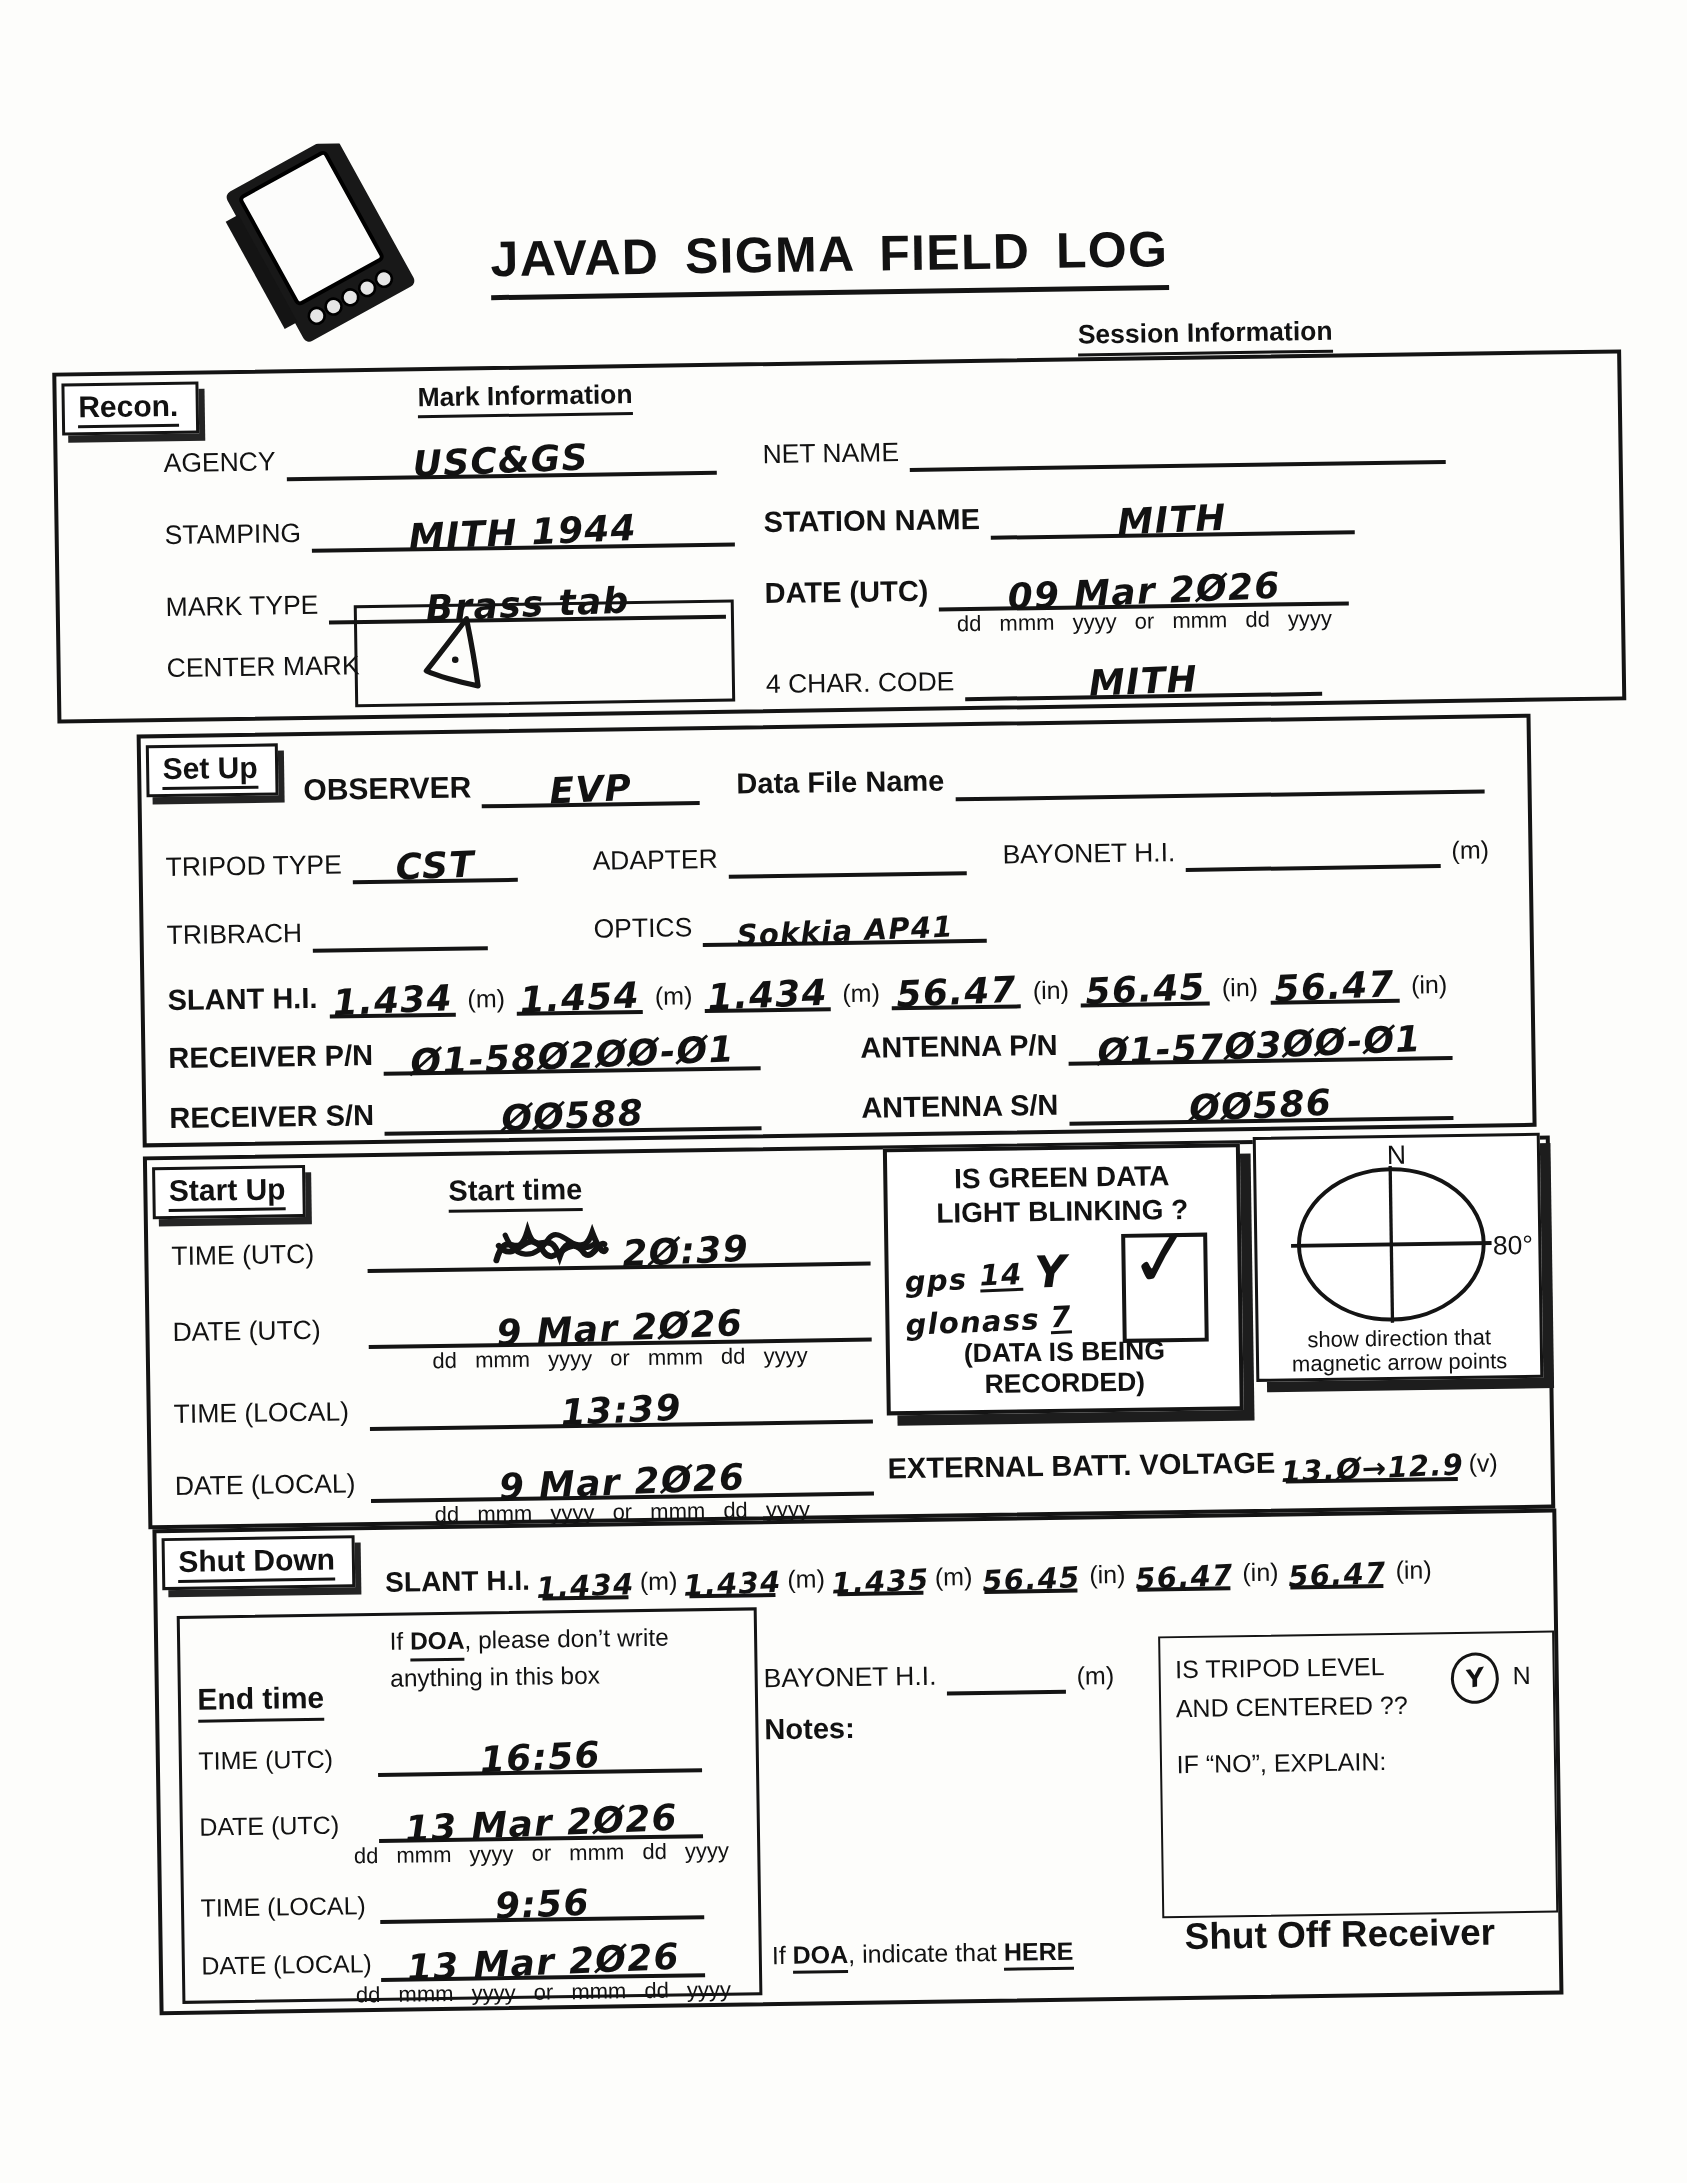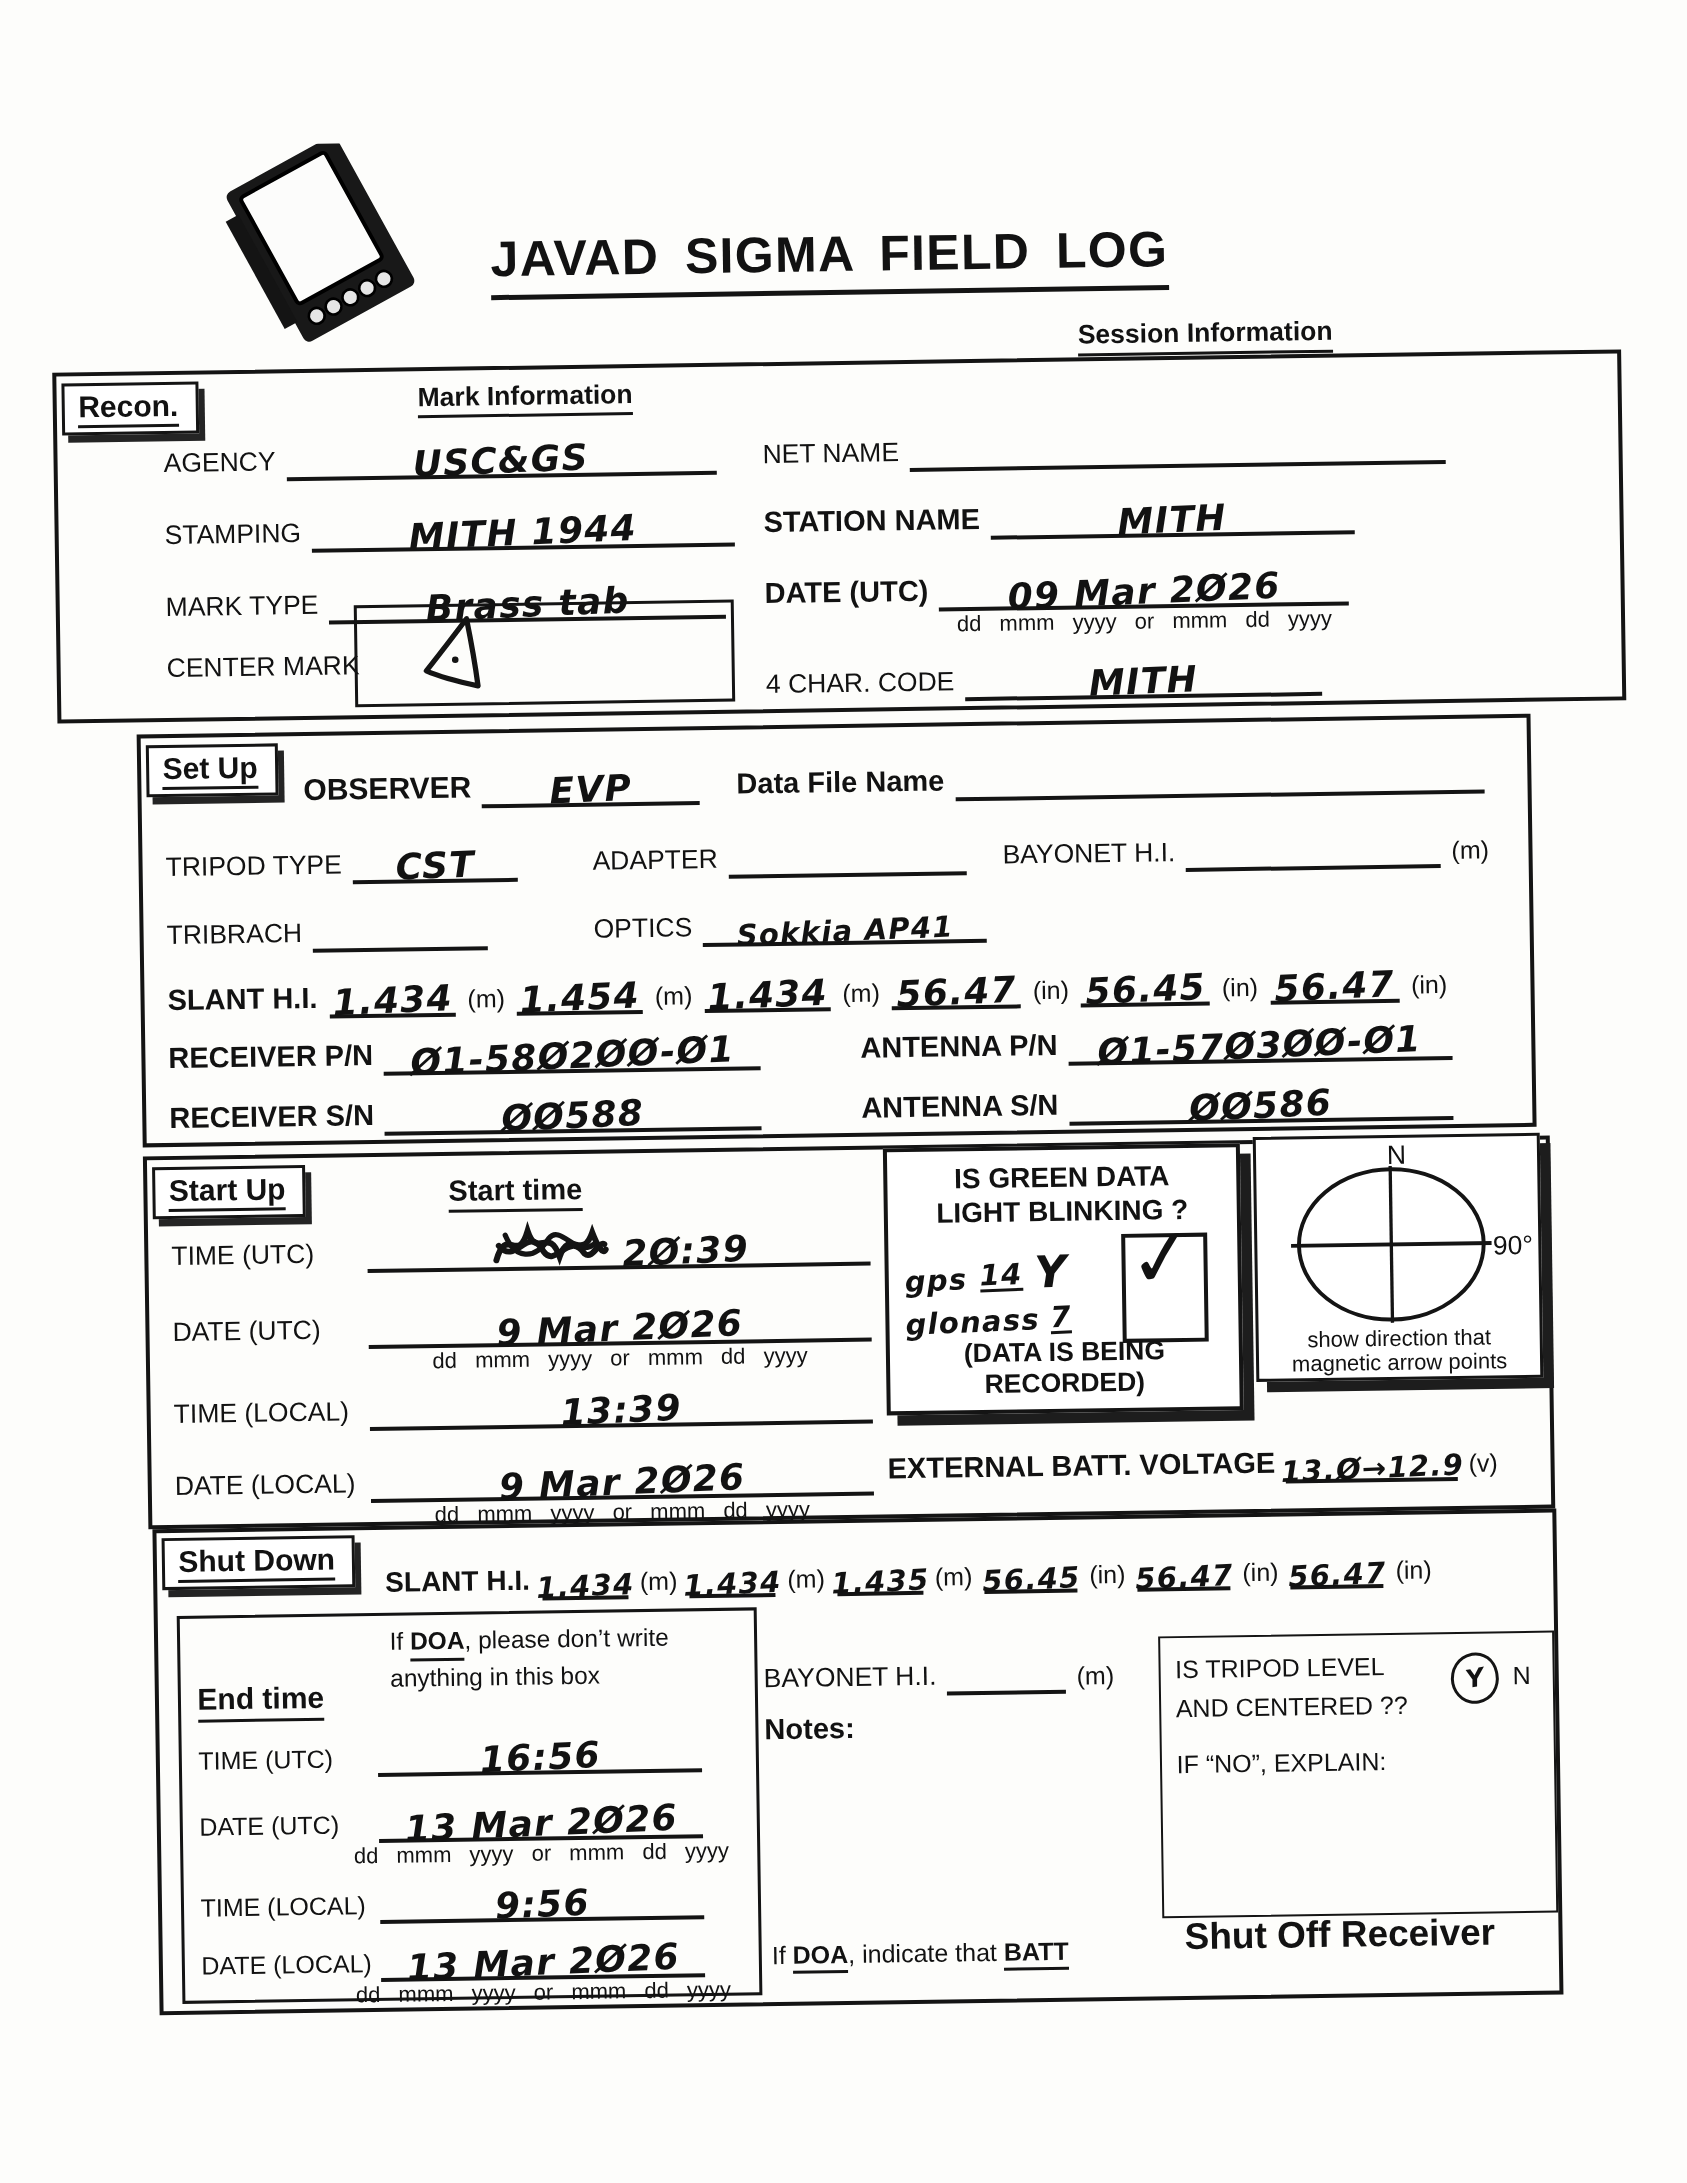--- a/index.html
+++ b/index.html
@@ -298,21 +298,21 @@
       <div class="center recline" style="top:218px;">RECORDED)</div>
     </div>
 
     <div class="shadowbox" style="left:1106px;top:-6.6px;width:281px;height:239px;border-width:3.3px;">
       <div class="center compass-n" style="top:1.3px;">N</div>
       <svg width="212" height="157" viewBox="0 0 320 238" style="position:absolute;left:28px;top:28px;">
         <ellipse cx="160" cy="119" rx="140" ry="114" fill="none" stroke="#141414" stroke-width="6"></ellipse>
         <line x1="160" y1="0" x2="160" y2="238" stroke="#141414" stroke-width="5"></line>
         <line x1="8" y1="119" x2="312" y2="119" stroke="#141414" stroke-width="6"></line>
       </svg>
-      <div class="deg" style="right:5.3px;top:94px;">90°</div>
+      <div class="deg" style="right:5.3px;top:94px;">80°</div>
       <div class="center compass-cap" style="top:188px;">show direction that</div>
       <div class="center compass-cap" style="top:212px;">magnetic arrow points</div>
     </div>
 
     <div class="field" style="left:736px;top:290px;">
       <span class="lbl b" style="font-size:29px;">EXTERNAL  BATT.   VOLTAGE</span>
       <span class="line" style="width:172px;">
         <span class="hw sm">13.Ø→12.9</span>
       </span>
       <span class="unit">(v)</span>
@@ -398,20 +398,20 @@
 
     <div style="position:absolute;left:1000px;top:118px;width:392px;height:278px;border:2.6px solid #141414;">
       <div class="tripline" style="position:absolute;left:14.6px;top:17px;">IS TRIPOD LEVEL</div>
       <div class="tripline" style="position:absolute;left:14.6px;top:56px;">AND CENTERED ??</div>
       <div class="ycircle" style="position:absolute;left:290px;top:18.5px;">Y</div>
       <div class="tripline" style="position:absolute;left:352px;top:28px;">N</div>
       <div class="tripline" style="position:absolute;left:14.6px;top:112px;">IF “NO”, EXPLAIN:</div>
     </div>
 
     <div class="doahere" style="left:609px;top:417px;">
-      <span>If </span><span class="ul b" style="padding-bottom:0.7px;">DOA</span><span>, indicate that </span><span class="ul b" style="padding-bottom:0.7px;">BATT</span>
+      <span>If </span><span class="ul b" style="padding-bottom:0.7px;">DOA</span><span>, indicate that </span><span class="ul b" style="padding-bottom:0.7px;">HERE</span>
     </div>
     <div class="shutoff" style="left:1022px;top:398px;">Shut Off Receiver</div>
   </div>
 
 </div>
 </div>
 
 
 </body></html>

